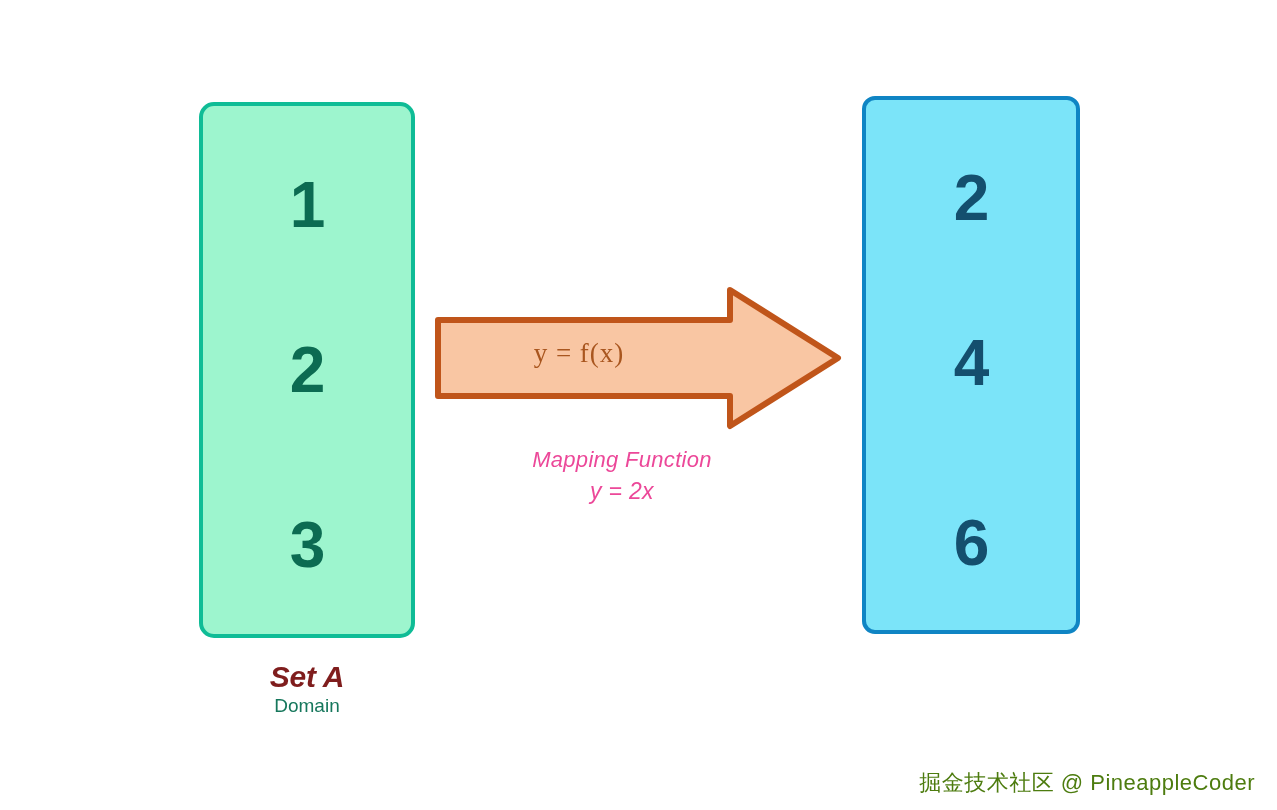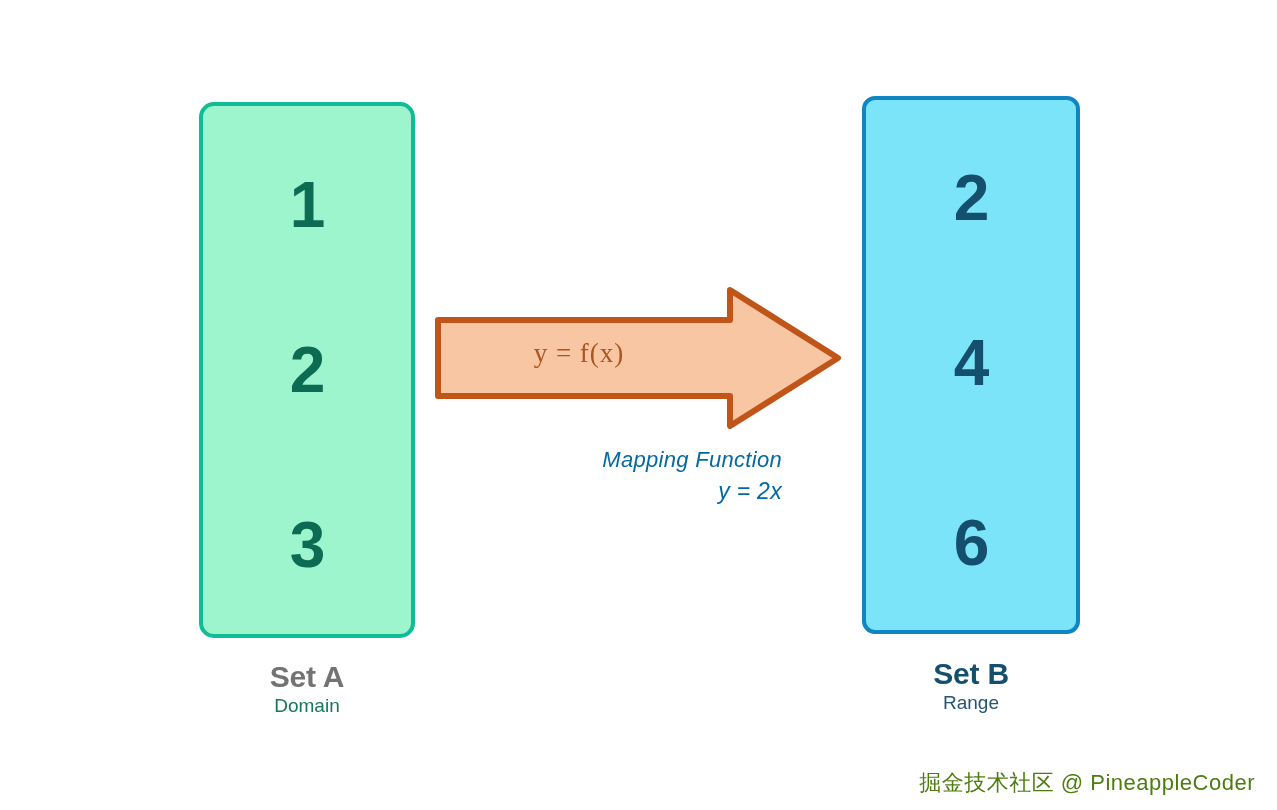--- a/index.html
+++ b/index.html
@@ -88,21 +88,21 @@
     font-size: 30px;
     font-weight: bold;
     line-height: 1.12;
     letter-spacing: -0.2px;
   }
   .caption-sub {
     font-size: 19px;
     font-weight: normal;
     line-height: 1.3;
   }
-  #set-a-caption .caption-title { color: #737373; }
+  #set-a-caption .caption-title { color: #7f1d1d; font-style: italic; }
   #set-a-caption .caption-sub   { color: #16775C; }
   #set-b-caption .caption-title { color: #144F6E; }
   #set-b-caption .caption-sub   { color: #25556F; }
 
   
   #arrow-wrap {
     position: absolute;
     left: 424px;
     top: 278px;
     width: 428px;
@@ -126,23 +126,23 @@
     color: #A9561F;
     letter-spacing: 1px;
   }
 
   
   #mapping-caption {
     position: absolute;
     left: 462px;
     top: 445px;
     width: 320px;
-    text-align: right;
+    text-align: center;
     font-style: italic;
-    color: #0369a1;
+    color: #ec4899;
   }
   #mapping-caption .mapping-title {
     font-size: 22px;
     line-height: 1.35;
     letter-spacing: 0.3px;
   }
   #mapping-caption .mapping-formula {
     font-size: 23px;
     line-height: 1.4;
     letter-spacing: 0.3px;
@@ -193,20 +193,16 @@
   <div id="mapping-caption">
     <div class="mapping-title">Mapping Function</div>
     <div class="mapping-formula">y = 2x</div>
   </div>
 
   <div id="set-a-caption" class="caption-block">
     <div class="caption-title">Set A</div>
     <div class="caption-sub">Domain</div>
   </div>
 
-  <div id="set-b-caption" class="caption-block">
-    <div class="caption-title">Set B</div>
-    <div class="caption-sub">Range</div>
-  </div>
 
   <div id="watermark">掘金技术社区 @ PineappleCoder</div>
 
 </div>
 
 </body></html>

